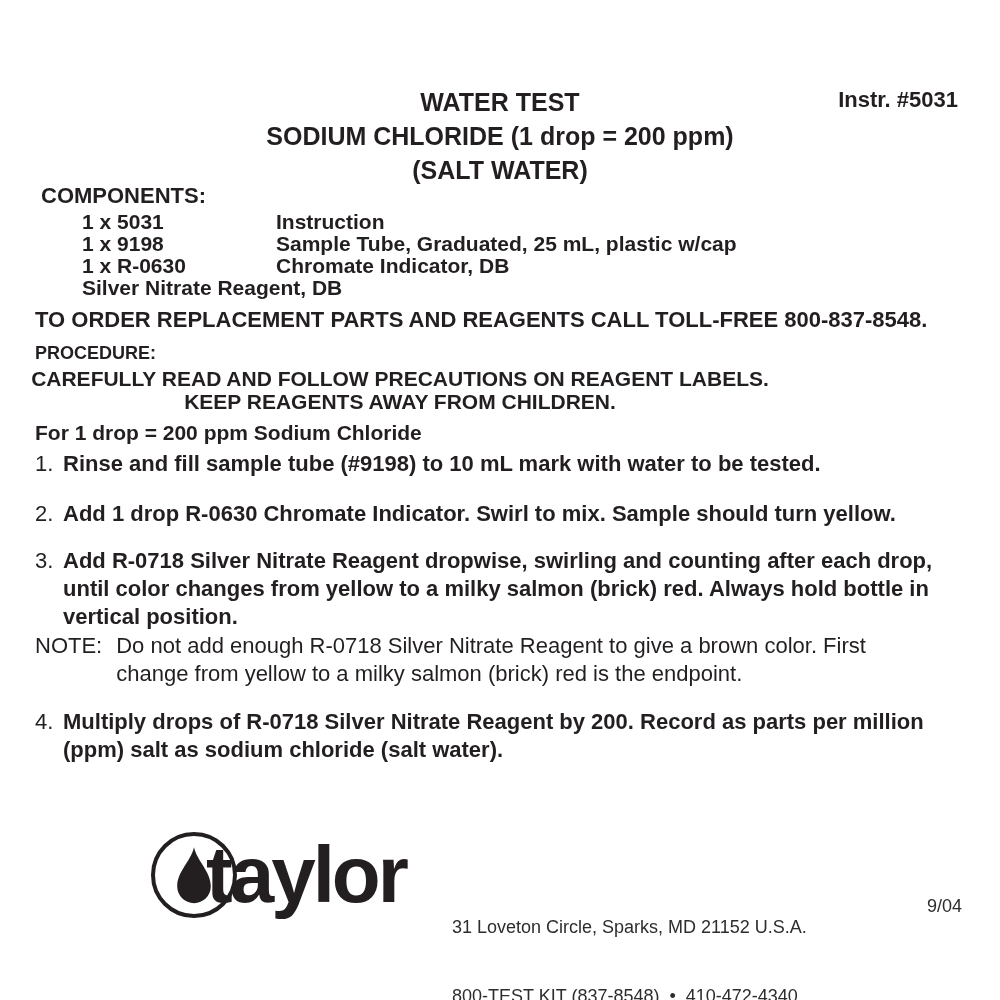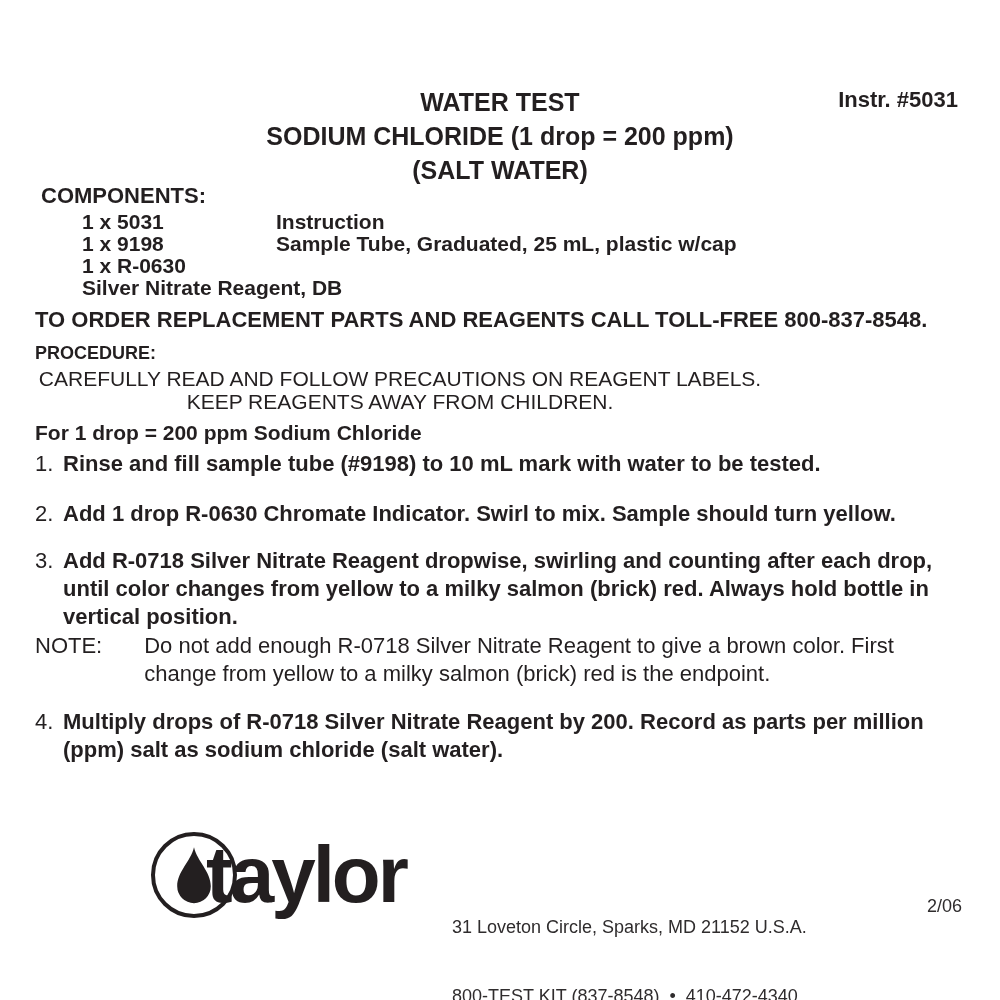--- a/index.html
+++ b/index.html
@@ -67,21 +67,21 @@
     left: 35px;
     font-size: 18px;
     font-weight: bold;
   }
   .caution-1, .caution-2 {
     position: absolute;
     left: 0;
     width: 800px;
     text-align: center;
     font-size: 21px;
-    font-weight: normal;
+    font-weight: bold;
   }
   .caution-1 { top: 367px; }
   .caution-2 { top: 390px; }
   .subheading {
     position: absolute;
     top: 421px;
     left: 35px;
     font-size: 21px;
     font-weight: bold;
   }
@@ -100,21 +100,20 @@
   .step-3 { top: 547px; }
   .step-4 { top: 708px; }
   .note {
     position: absolute;
     top: 632px;
     left: 35px;
     width: 930px;
     display: flex;
     font-size: 22px;
     line-height: 28px;
-    gap: 28px;
   }
   .note .note-label { flex: 0 0 auto; margin-right: 14px; }
   .note .note-txt { white-space: pre-line; flex: 1 1 auto; }
   .footer { position: absolute; left: 0; top: 0; width: 1000px; height: 958px; pointer-events: none; }
   .logo-circle {
     position: absolute;
     left: 151px;
     top: 832px;
     width: 78px;
     height: 78px;
@@ -173,20 +172,21 @@
     <div class="comp-row">
       <span class="comp-qty">1 x 5031</span>
       <span class="comp-desc">Instruction</span>
     </div>
     <div class="comp-row">
       <span class="comp-qty">1 x 9198</span>
       <span class="comp-desc">Sample Tube, Graduated, 25 mL, plastic w/cap</span>
     </div>
     <div class="comp-row">
       <span class="comp-qty">1 x R-0630</span>
+      <span class="comp-desc">Chromate Indicator, DB</span>
     </div>
     <div class="comp-row">
       <span class="comp-desc">Silver Nitrate Reagent, DB</span>
     </div>
   </div>
 
   <div class="order-line">TO ORDER REPLACEMENT PARTS AND REAGENTS CALL TOLL-FREE 800-837-8548.</div>
 
   <div class="procedure-heading">PROCEDURE:</div>
 
@@ -229,16 +229,16 @@
     <div class="logo-circle">
       <svg class="drop-svg" viewBox="0 0 100 140" xmlns="http://www.w3.org/2000/svg" aria-hidden="true">
         <path d="M50 4 C 58 38, 90 62, 90 97 A 40 40 0 1 1 10 97 C 10 62, 42 38, 50 4 Z" fill="#231f20"></path>
       </svg>
     </div>
     <div class="brand-wordmark">taylor</div>
     <div class="address">
       <div>31 Loveton Circle, Sparks, MD 21152 U.S.A.</div>
       <div>800-TEST KIT (837-8548)  •  410-472-4340</div>
     </div>
-    <div class="revision">2/06</div>
+    <div class="revision">9/04</div>
   </div>
 
 </div>
 
 </body></html>

